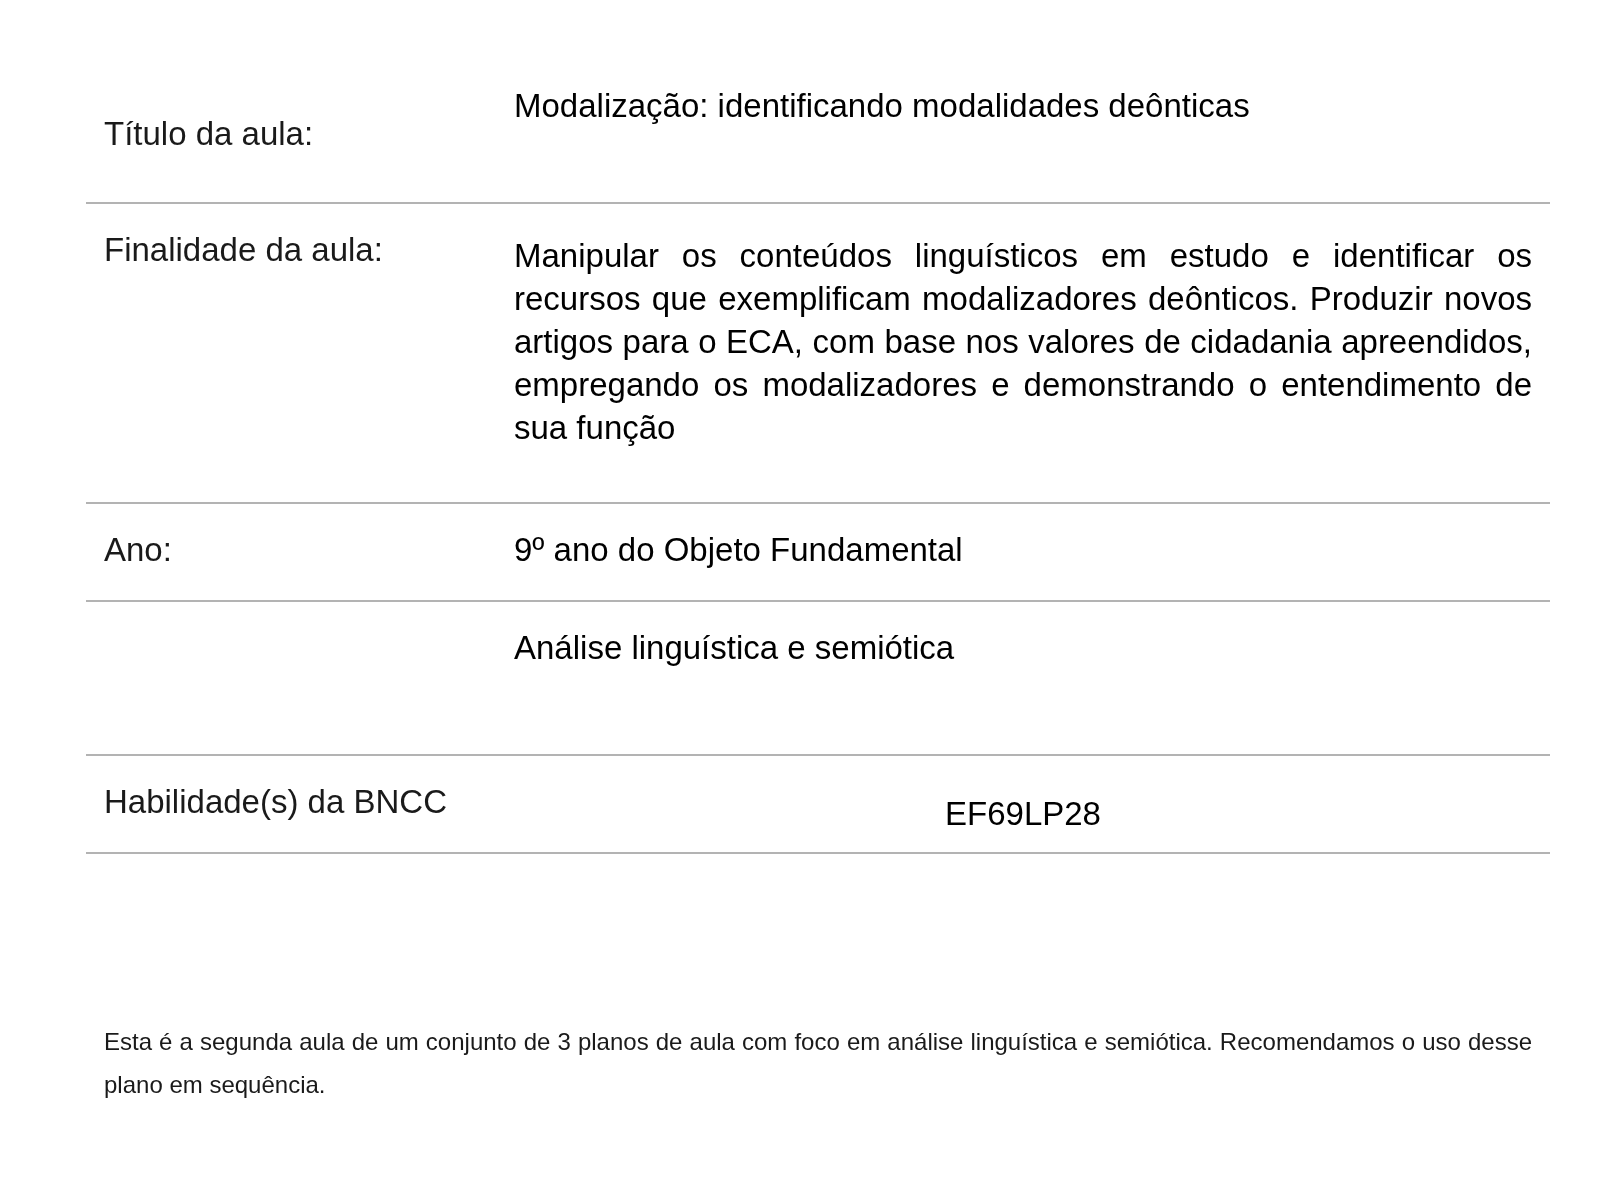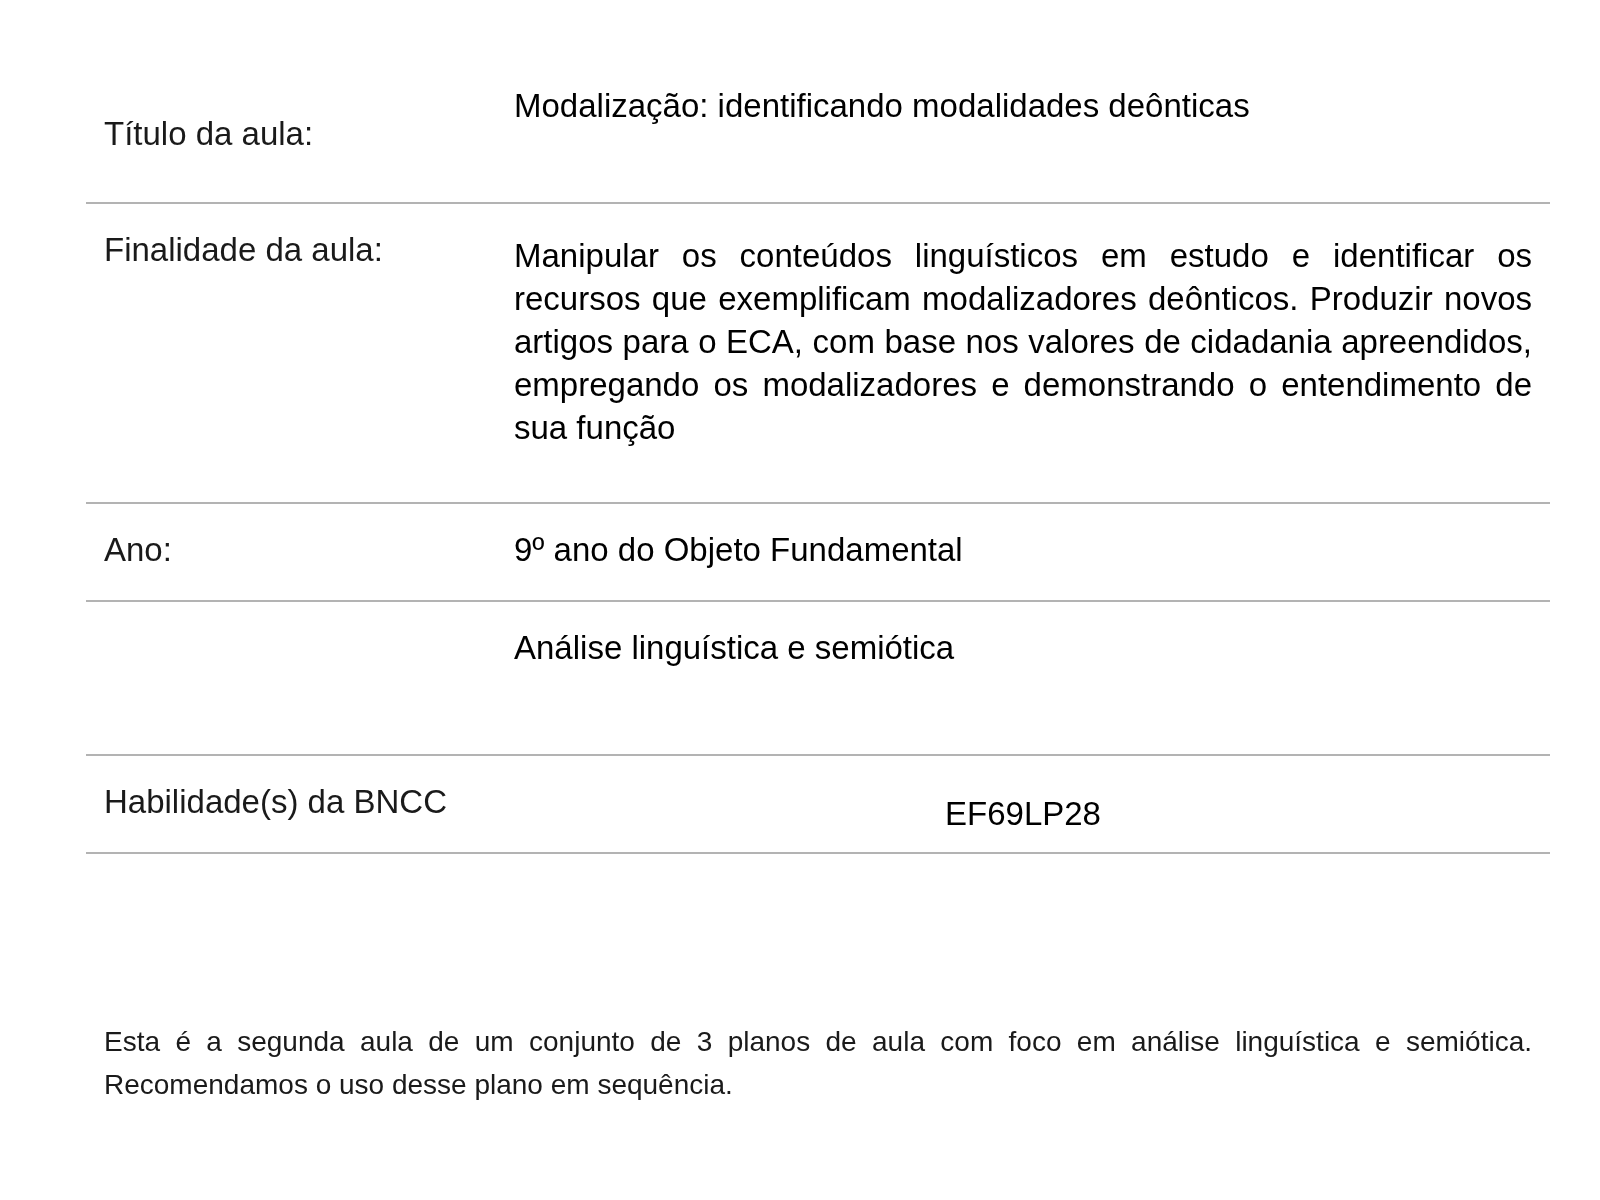--- a/index.html
+++ b/index.html
@@ -2,21 +2,21 @@
 <html><head>
   <meta charset="utf-8">
   <style>
     html, body { margin: 0; padding: 0; background: #ffffff; }
     body { width: 1600px; height: 1200px; position: relative; font-family: "Liberation Sans", "DejaVu Sans", sans-serif; color: #1a1a1a; overflow: hidden; }
     .table { position: absolute; left: 86px; top: 0; width: 1464px; }
     .row { position: relative; border-bottom: 2px solid #b3b3b3; }
     .label { position: absolute; left: 18px; font-size: 33px; line-height: 52px; color: #1a1a1a; font-weight: normal; width: 400px; }
     .value { position: absolute; left: 428px; right: 18px; font-size: 33px; line-height: 43px; font-weight: normal; color: #000; }
     .value.just { text-align: justify; text-align-last: left; }
-    .footer { position: absolute; left: 104px; top: 1020px; width: 1428px; font-size: 28px; line-height: 43px; text-align: justify; text-align-last: left; color: #1a1a1a; }
+    .footer { position: absolute; left: 104px; top: 1020px; width: 1428px; font-size: 24px; line-height: 43px; text-align: justify; text-align-last: left; color: #1a1a1a; }
   </style>
 </head>
 <body>
 
 <div class="table">
   <div class="row" style="height:202px;">
     <div class="label" style="top:72px;margin-top:36px;">Título da aula:</div>
     <div class="value" style="top:84px;">Modalização: identificando modalidades deônticas</div>
   </div>
   <div class="row" style="height:298px;">

